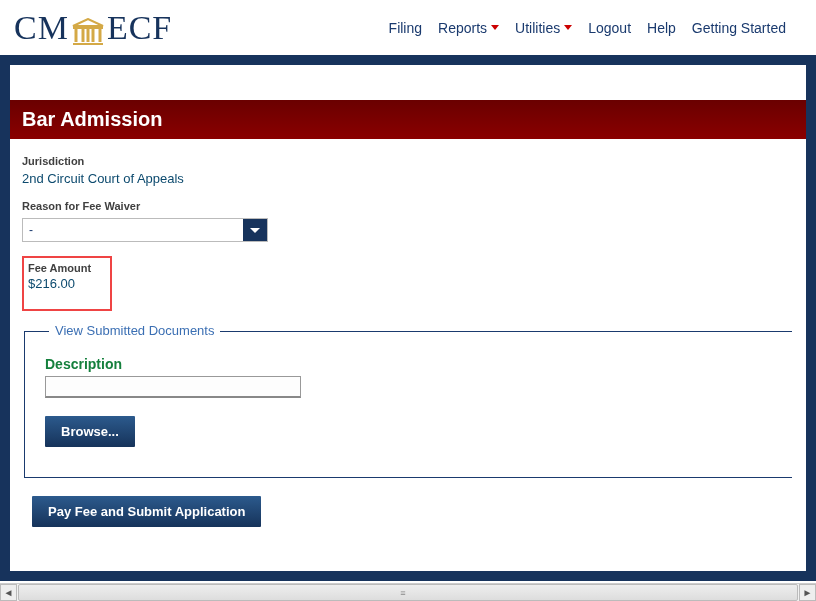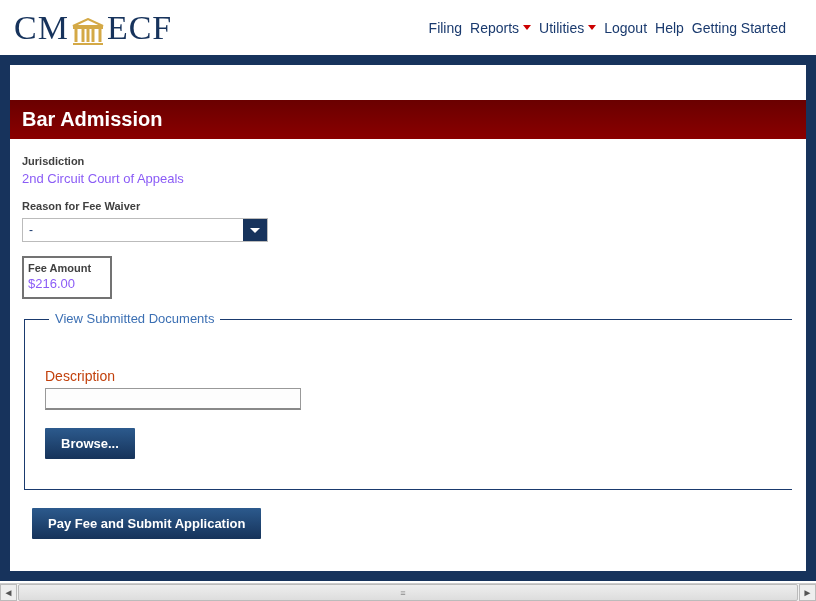--- a/index.html
+++ b/index.html
@@ -2,43 +2,43 @@
 <html><head>
 <meta charset="utf-8">
 <style>
   * { box-sizing: border-box; }
   body { margin:0; font-family: Arial, Helvetica, sans-serif; font-size:13px; color:#1a3a6e; background:#fff; }
   .page { width:816px; height:601px; position:relative; }
   
   .header { height:55px; display:flex; align-items:center; justify-content:space-between; padding:0 30px 0 14px; }
   .logo { display:flex; align-items:center; font-family: "Times New Roman", serif; font-size:34px; color:#17335c; letter-spacing:1px; }
   .logo .icon { width:34px; height:28px; margin:0 2px; position:relative; top:2px; }
-  .nav { display:flex; gap:8px; font-size:14px; }
+  .nav { display:flex; gap:16px; font-size:14px; }
   .nav a { color:#1a3a6e; text-decoration:none; cursor:pointer; display:flex; align-items:center; gap:4px; }
   .caret { width:0; height:0; border-left:4px solid transparent; border-right:4px solid transparent; border-top:5px solid #c00; }
   
   .frame { background:#17335c; padding:10px; height:526px; }
   .inner { background:#fff; height:100%; overflow:hidden; position:relative; }
   
   .banner { background:linear-gradient(#6a0000,#8a0000); color:#fff; font-size:20px; font-weight:bold; padding:8px 12px; margin:35px 0 0 0; }
   .content { padding:16px 12px; }
   .lbl { font-weight:bold; font-size:11px; color:#404040; }
-  .val { font-size:13px; color:#8b5cf6; margin-top:4px; }
+  .val { font-size:13px; color:#0c4a6e; margin-top:4px; }
   .sect { margin-bottom:14px; }
   
   .dropdown { display:flex; margin-top:6px; width:246px; border:1px solid #bbb; height:24px; }
   .dropdown .dd-text { flex:1; background:#fff; padding:2px 6px; font-size:12px; display:flex; align-items:center; }
   .dropdown .dd-btn { width:24px; background:#17335c; display:flex; align-items:center; justify-content:center; cursor:pointer; }
   .dd-caret { width:0; height:0; border-left:5px solid transparent; border-right:5px solid transparent; border-top:5px solid #fff; }
   
-  .feebox { border:2px solid #737373; width:90px; padding:4px 4px 6px 4px; }
+  .feebox { border:2px solid #ef4444; width:90px; padding:4px 4px 18px 4px; }
   
   .fs { border:1px solid #1a3a6e; margin-top:20px; padding:24px 20px 30px 20px; position:relative; border-right:none; }
   .fs-legend { position:absolute; top:-9px; left:24px; background:#fff; color:#3b6fb3; font-size:13px; padding:0 6px; }
-  .desc-lbl { font-weight:normal; font-size:14px; color:#c2410c;margin-top:24px; }
+  .desc-lbl { font-weight:bold; font-size:14px; color:#15803d; }
   .desc-input { display:block; width:256px; height:22px; margin-top:4px; border:1px solid #999; border-bottom:2px solid #888; background:#fdfdfd; padding:2px 4px; font-size:13px; }
   .btn { background:linear-gradient(#2c5a8d,#16335a); color:#fff; border:none; border-radius:1px; padding:8px 16px; font-size:13px; font-weight:bold; cursor:pointer; }
   .btn-browse { margin-top:18px; }
   .btn-submit { margin:18px 0 0 10px; }
   
   .hscroll { position:absolute; left:0; right:0; bottom:0; height:18px; background:#f1f1f1; border-top:1px solid #ccc; display:flex; align-items:center; }
   .hs-arrow { width:17px; height:17px; background:#eee; border:1px solid #bbb; display:flex; align-items:center; justify-content:center; font-size:10px; color:#555; cursor:pointer; }
   .hs-track { flex:1; height:17px; background:linear-gradient(#eee,#ddd); border:1px solid #bbb; margin:0 1px; position:relative; border-radius:2px; }
   .hs-grip { position:absolute; left:49%; top:3px; font-size:9px; color:#888; letter-spacing:1px; }
 </style>

